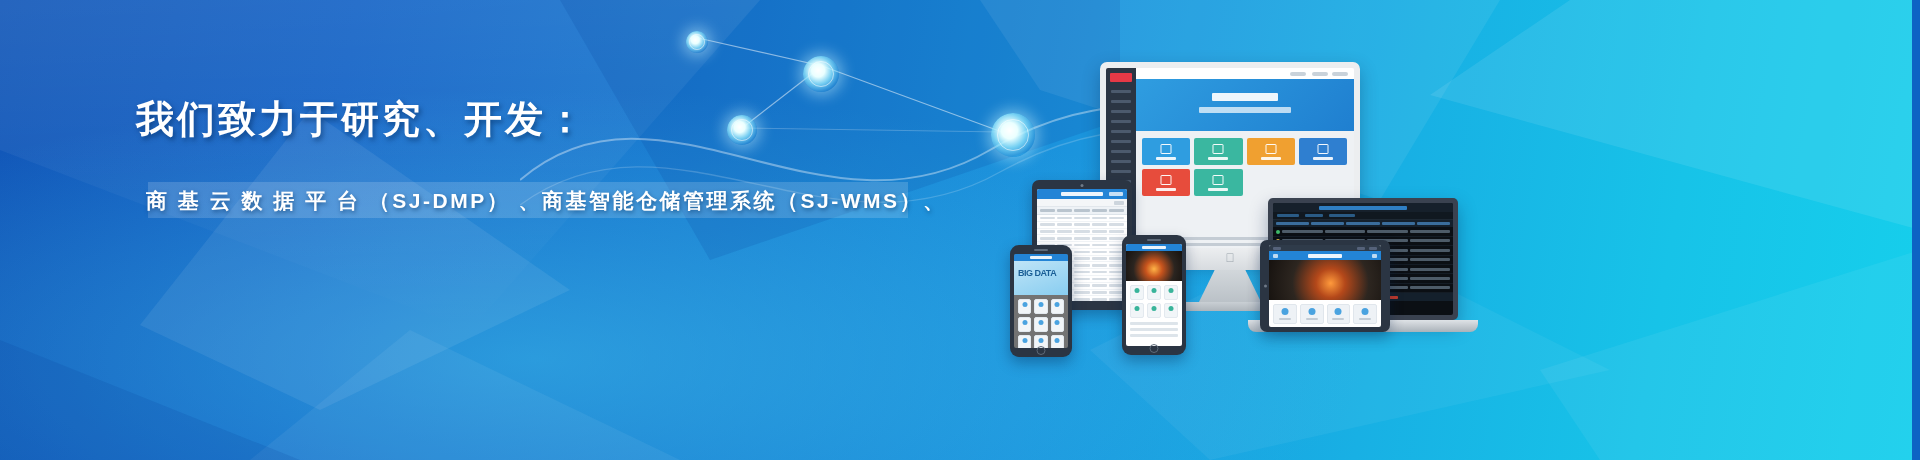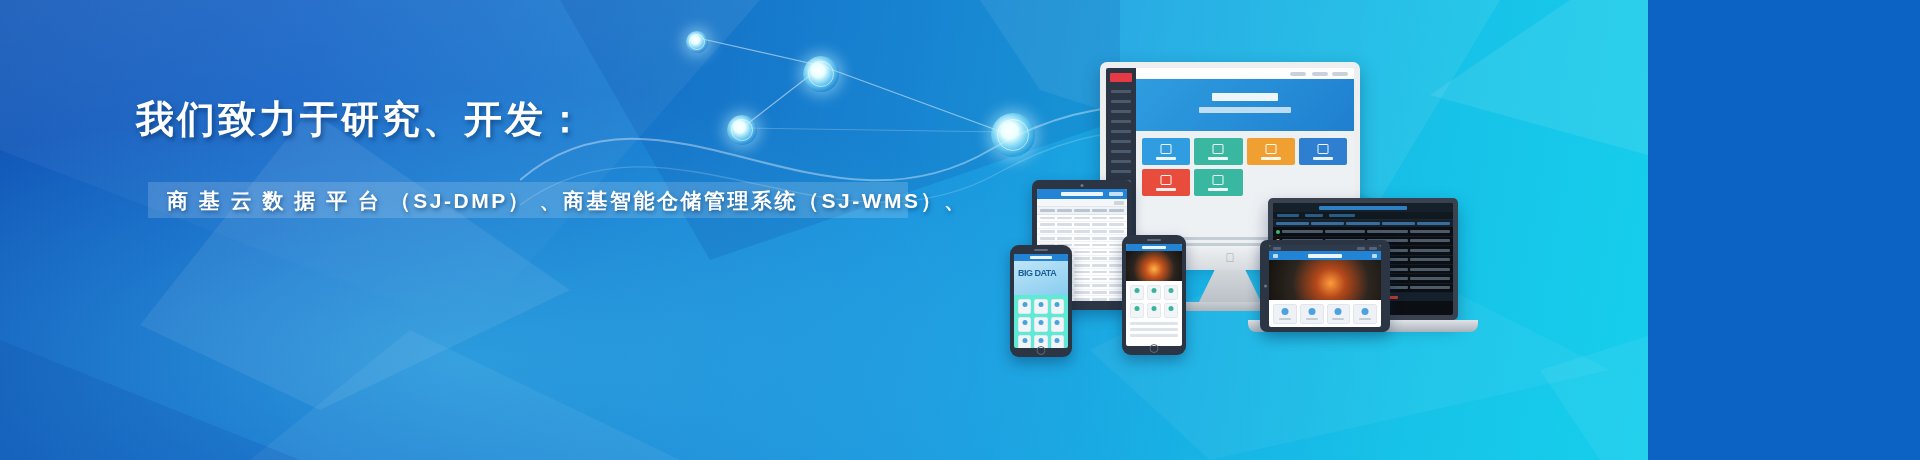--- a/index.html
+++ b/index.html
@@ -2,21 +2,21 @@
 <html><head>
 <meta charset="utf-8">
 <style>
   html,body{margin:0;padding:0;}
   body{
     width:1920px;height:460px;overflow:hidden;
     font-family:"Liberation Sans","DejaVu Sans",sans-serif;
     background:#0d63c4;
   }
 
-  .banner{position:relative;width:1648px;height:460px;overflow:hidden;}
+  .banner{position:relative;width:1912px;height:460px;overflow:hidden;}
 
   
   .bg-base{
     position:absolute;inset:0;
     background:linear-gradient(100deg,#1257b8 0%,#1463c6 18%,#1878cf 36%,#1b94dd 55%,#18b0e4 72%,#17c3e8 86%,#16cfec 100%);
   }
   .bg-radial{
     position:absolute;inset:0;
     background:radial-gradient(ellipse 70% 95% at 28% 78%, rgba(60,190,235,.55) 0%, rgba(60,190,235,0) 62%);
   }
@@ -65,21 +65,21 @@
   .n4{left:991px;top:113px;width:44px;height:44px;}
   .n5{left:1149px;top:148px;width:26px;height:26px;opacity:.9;}
 
   
   .headline{
     position:absolute;left:136px;top:94px;
     font-size:38px;font-weight:bold;color:#ffffff;letter-spacing:3px;
     text-shadow:2px 3px 5px rgba(0,40,90,.55);
     white-space:nowrap;
   }
-  .subcopy{position:absolute;left:146px;top:178px;margin-left:21px;}
+  .subcopy{position:absolute;left:146px;top:178px;}
   .hl-band{
     position:absolute;left:148px;top:182px;width:760px;height:36px;
     background:rgba(255,255,255,.16);
   }
   .sub-line{
     position:relative;
     font-size:21px;font-weight:bold;color:#ffffff;
     text-shadow:1px 2px 4px rgba(0,45,95,.55);
     white-space:nowrap;line-height:46px;
   }
@@ -153,21 +153,21 @@
   .tb-cards i{flex:1;height:18px;background:#eef2f6;border:1px solid #e0e6ec;border-radius:2px;display:block;position:relative;}
   .tb-cards i::before{content:"";position:absolute;left:50%;top:3px;transform:translateX(-50%);width:7px;height:7px;border-radius:50%;background:#4aa3e0;}
   .tb-cards i::after{content:"";position:absolute;left:50%;bottom:3px;transform:translateX(-50%);width:12px;height:2.5px;border-radius:1px;background:#c3ccd5;}
 
   
   .phone-a{position:absolute;left:0px;top:205px;width:62px;height:112px;
     background:#2b3543;border-radius:9px;padding:9px 4px;box-sizing:border-box;
     box-shadow:0 6px 14px rgba(0,30,70,.35);}
   .phone-a .spk{position:absolute;left:50%;top:4px;transform:translateX(-50%);width:14px;height:2px;background:#5e6a79;border-radius:1px;}
   .phone-a .hm{position:absolute;left:50%;bottom:2px;transform:translateX(-50%);width:7px;height:7px;border:1px solid #5e6a79;border-radius:50%;}
-  .pa-screen{width:100%;height:100%;background:#5eead4;border-radius:2px;overflow:hidden;}
+  .pa-screen{width:100%;height:100%;background:#737373;border-radius:2px;overflow:hidden;}
   .pa-nav{height:7px;background:#2384d6;position:relative;}
   .pa-nav .t{position:absolute;left:50%;top:2px;transform:translateX(-50%);width:22px;height:3px;background:rgba(255,255,255,.9);border-radius:1px;}
   .pa-hero{height:34px;background:linear-gradient(160deg,#bfe4f7,#88cdf0);position:relative;overflow:hidden;}
   .pa-hero .bd{position:absolute;left:4px;top:8px;color:#1a5f96;font-size:9px;font-weight:bold;line-height:9px;letter-spacing:-.5px;}
   .pa-grid{display:grid;grid-template-columns:repeat(3,1fr);gap:3px;padding:4px;}
   .pa-grid i{height:13px;background:#f1f5f8;border:1px solid #e3e9ef;border-radius:2px;display:block;position:relative;}
   .pa-grid i::before{content:"";position:absolute;left:50%;top:2px;transform:translateX(-50%);width:5px;height:5px;border-radius:50%;background:#4aa3e0;}
 
   
   .phone-b{position:absolute;left:112px;top:195px;width:64px;height:120px;

